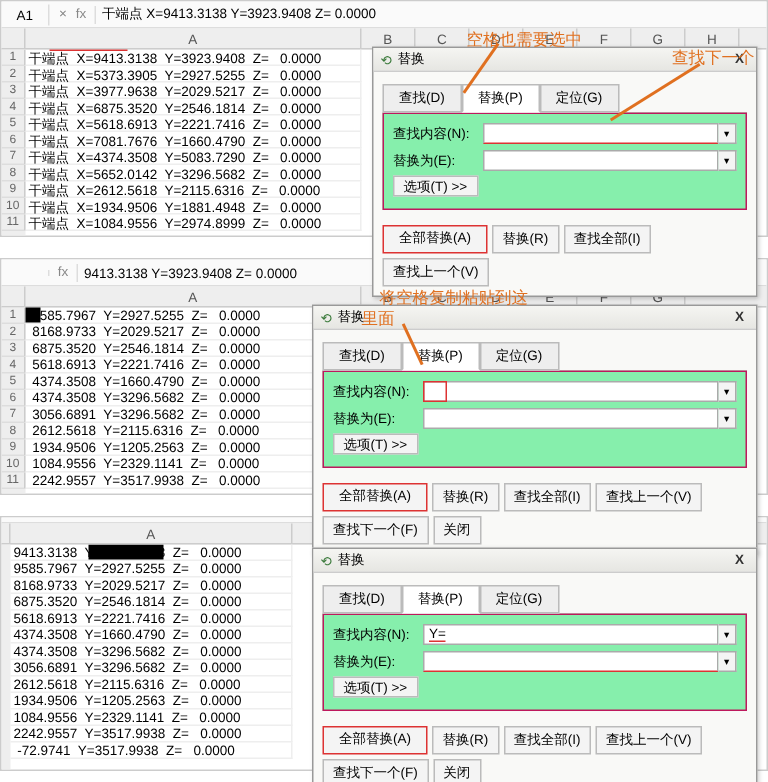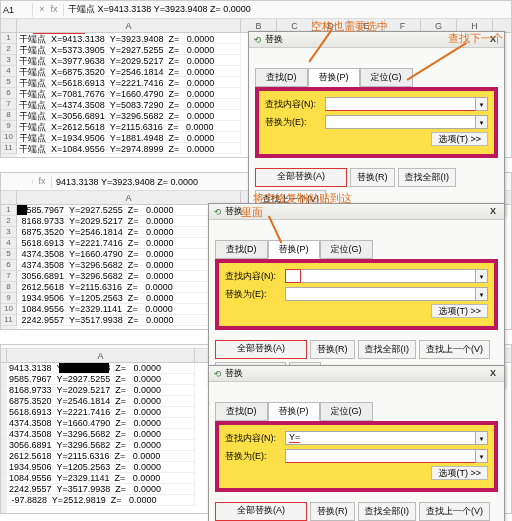--- a/index.html
+++ b/index.html
@@ -1,19 +1,19 @@
 <!DOCTYPE html>
 <html><head>
 <meta charset="utf-8">
 <style>
 *{margin:0;padding:0;box-sizing:border-box;font-family:"Microsoft YaHei",Arial,sans-serif}
 body{background:#fff;font-size:10px;width:512px}
 .panel{border:1px solid #ccc;margin-bottom:14px;background:#fff;position:relative;height:158px}
 .formula-bar{display:flex;align-items:center;height:18px;border-bottom:1px solid #ddd;background:#fafafa;font-size:9px}
-.fb-cell{width:32px;border-right:1px solid #ddd;padding:2px}
+.fb-cell{width:32px;text-align:center;border-right:1px solid #ddd;padding:2px}
 .fb-btns{display:flex;gap:2px;padding:0 4px;border-right:1px solid #ddd}
 .fb-btn{width:10px;height:12px;color:#888;text-align:center}
 .fb-input{flex:1;padding:2px 4px}
 .col-headers{display:flex;height:14px;background:#eee;font-size:9px;border-bottom:1px solid #ccc}
 .row-head-spacer{width:16px;border-right:1px solid #ccc}
 .col-header{border-right:1px solid #ccc;text-align:center;line-height:14px;color:#555}
 .col-A{width:224px}
 .col-oth{width:36px}
 .grid-body{display:flex;height:calc(100% - 32px);overflow:hidden;position:relative}
 .row-heads{width:16px;display:flex;flex-direction:column;background:#eee}
@@ -22,33 +22,33 @@
 .data-row{display:flex;height:11px;font-size:9px;font-family:monospace;white-space:pre}
 .cell-A{width:224px;padding:0 2px;border-right:1px solid #eee;border-bottom:1px solid #eee}
 .red-underline-1{position:absolute;height:2px;background:#d33;left:16px;width:52px;top:14px}
 .annot{position:absolute;color:#e07020;font-size:11px;font-weight:500;z-index:30;pointer-events:none}
 .arrow-line{position:absolute;background:#e07020;height:1.5px;transform-origin:left center;z-index:29}
 
 .dialog{position:absolute;background:#f9f9f7;border:1px solid #999;box-shadow:1px 1px 3px rgba(0,0,0,.2);font-size:9px;width:257px;right:6px;top:30px;z-index:20}
 .dlg-title{background:linear-gradient(#f5f5f2,#e6e6e2);height:16px;display:flex;align-items:center;padding:0 4px;border-bottom:1px solid #ccc}
 .dlg-icon{width:9px;height:9px;margin-right:3px;display:inline-flex;align-items:center;justify-content:center;color:#3a7a3a}
 .dlg-close{margin-left:auto;width:14px;height:12px;text-align:center;font-weight:bold;color:#333}
-.dlg-tabs{display:flex;padding:20px 6px 0 6px;gap:0}
+.dlg-tabs{display:flex;padding:8px 6px 0 6px;gap:0}
 .dlg-tab{padding:2px 10px;border:1px solid #bbb;background:#eee;font-size:9px;position:relative}
 .dlg-tab.active{background:#fff;border-bottom-color:#fff;z-index:1}
-.dlg-body{border:4px solid #be185d;margin:0 6px 6px 6px;background:#fde047;padding:6px}
+.dlg-body{border:1px solid #be185d;margin:0 6px 6px 6px;background:#86efac;padding:6px}
 .dlg-row{display:flex;align-items:center;margin-bottom:4px}
 .dlg-label{width:60px;font-size:9px}
 .dlg-input{flex:1;height:14px;border:1px solid #aaa;background:#fff;padding:0 3px;font-size:9px}
 .dlg-drop{width:12px;height:14px;border:1px solid #aaa;border-left:0;background:#f4f4f4;text-align:center;font-size:7px;line-height:14px}
-.dlg-options{text-align:right;margin:2px 0}
+.dlg-options{text-align:left;margin:2px 0}
 .dlg-opt-btn{font-size:9px;padding:1px 6px;border:1px solid #bbb;background:#f4f4f4}
 .dlg-buttons{display:flex;gap:3px;padding:4px 6px 6px 6px;flex-wrap:wrap}
 .dlg-btn{font-size:9px;padding:2px 6px;border:1px solid #bbb;background:#f4f4f4;white-space:nowrap}
-.red-box-btn{border:1.5px solid #d33!important;padding:1px 21px}
+.red-box-btn{border:1.5px solid #d33!important;padding:1px 10px}
 .red-uline{border-bottom:1.5px solid #d33;display:inline-block}
 .red-input-mark{position:absolute;border:1.5px solid #d33;pointer-events:none}
 .thin-red{border-bottom:1px solid #d33}
 </style>
 </head>
 <body>
 
 <div class="panel">
   <div class="formula-bar">
     <div class="fb-cell">A1</div>
@@ -87,21 +87,21 @@
     </div>
     <div class="data-cells">
       <div class="red-underline-1" style="top:-1px"></div>
       <div class="data-row"><div class="cell-A">干端点  X=9413.3138  Y=3923.9408  Z=   0.0000</div></div>
       <div class="data-row"><div class="cell-A">干端点  X=5373.3905  Y=2927.5255  Z=   0.0000</div></div>
       <div class="data-row"><div class="cell-A">干端点  X=3977.9638  Y=2029.5217  Z=   0.0000</div></div>
       <div class="data-row"><div class="cell-A">干端点  X=6875.3520  Y=2546.1814  Z=   0.0000</div></div>
       <div class="data-row"><div class="cell-A">干端点  X=5618.6913  Y=2221.7416  Z=   0.0000</div></div>
       <div class="data-row"><div class="cell-A">干端点  X=7081.7676  Y=1660.4790  Z=   0.0000</div></div>
       <div class="data-row"><div class="cell-A">干端点  X=4374.3508  Y=5083.7290  Z=   0.0000</div></div>
-      <div class="data-row"><div class="cell-A">干端点  X=3056.6891  Y=3296.5682  Z=   0.0000</div></div>
+      <div class="data-row"><div class="cell-A">干端点  X=5652.0142  Y=3296.5682  Z=   0.0000</div></div>
       <div class="data-row"><div class="cell-A">干端点  X=2612.5618  Y=2115.6316  Z=   0.0000</div></div>
       <div class="data-row"><div class="cell-A">干端点  X=1934.9506  Y=1881.4948  Z=   0.0000</div></div>
       <div class="data-row"><div class="cell-A">干端点  X=1084.9556  Y=2974.8999  Z=   0.0000</div></div>
     </div>
   </div>
 
   <div class="dialog">
     <div class="dlg-title">
       <span class="dlg-icon">⟲</span>
       <span>替换</span>
@@ -248,21 +248,21 @@
       <div class="data-row"><div class="cell-A" style="width:188px">8168.9733  Y=2029.5217  Z=   0.0000</div></div>
       <div class="data-row"><div class="cell-A" style="width:188px">6875.3520  Y=2546.1814  Z=   0.0000</div></div>
       <div class="data-row"><div class="cell-A" style="width:188px">5618.6913  Y=2221.7416  Z=   0.0000</div></div>
       <div class="data-row"><div class="cell-A" style="width:188px">4374.3508  Y=1660.4790  Z=   0.0000</div></div>
       <div class="data-row"><div class="cell-A" style="width:188px">4374.3508  Y=3296.5682  Z=   0.0000</div></div>
       <div class="data-row"><div class="cell-A" style="width:188px">3056.6891  Y=3296.5682  Z=   0.0000</div></div>
       <div class="data-row"><div class="cell-A" style="width:188px">2612.5618  Y=2115.6316  Z=   0.0000</div></div>
       <div class="data-row"><div class="cell-A" style="width:188px">1934.9506  Y=1205.2563  Z=   0.0000</div></div>
       <div class="data-row"><div class="cell-A" style="width:188px">1084.9556  Y=2329.1141  Z=   0.0000</div></div>
       <div class="data-row"><div class="cell-A" style="width:188px">2242.9557  Y=3517.9938  Z=   0.0000</div></div>
-      <div class="data-row"><div class="cell-A" style="width:188px"> -97.8828  Y=2512.9819  Z=   0.0000</div></div>
+      <div class="data-row"><div class="cell-A" style="width:188px"> -72.9741  Y=3517.9938  Z=   0.0000</div></div>
     </div>
   </div>
 
   <div class="dialog" style="width:297px;top:20px">
     <div class="dlg-title">
       <span class="dlg-icon">⟲</span>
       <span>替换</span>
       <span class="dlg-close">X</span>
     </div>
     <div class="dlg-tabs">

